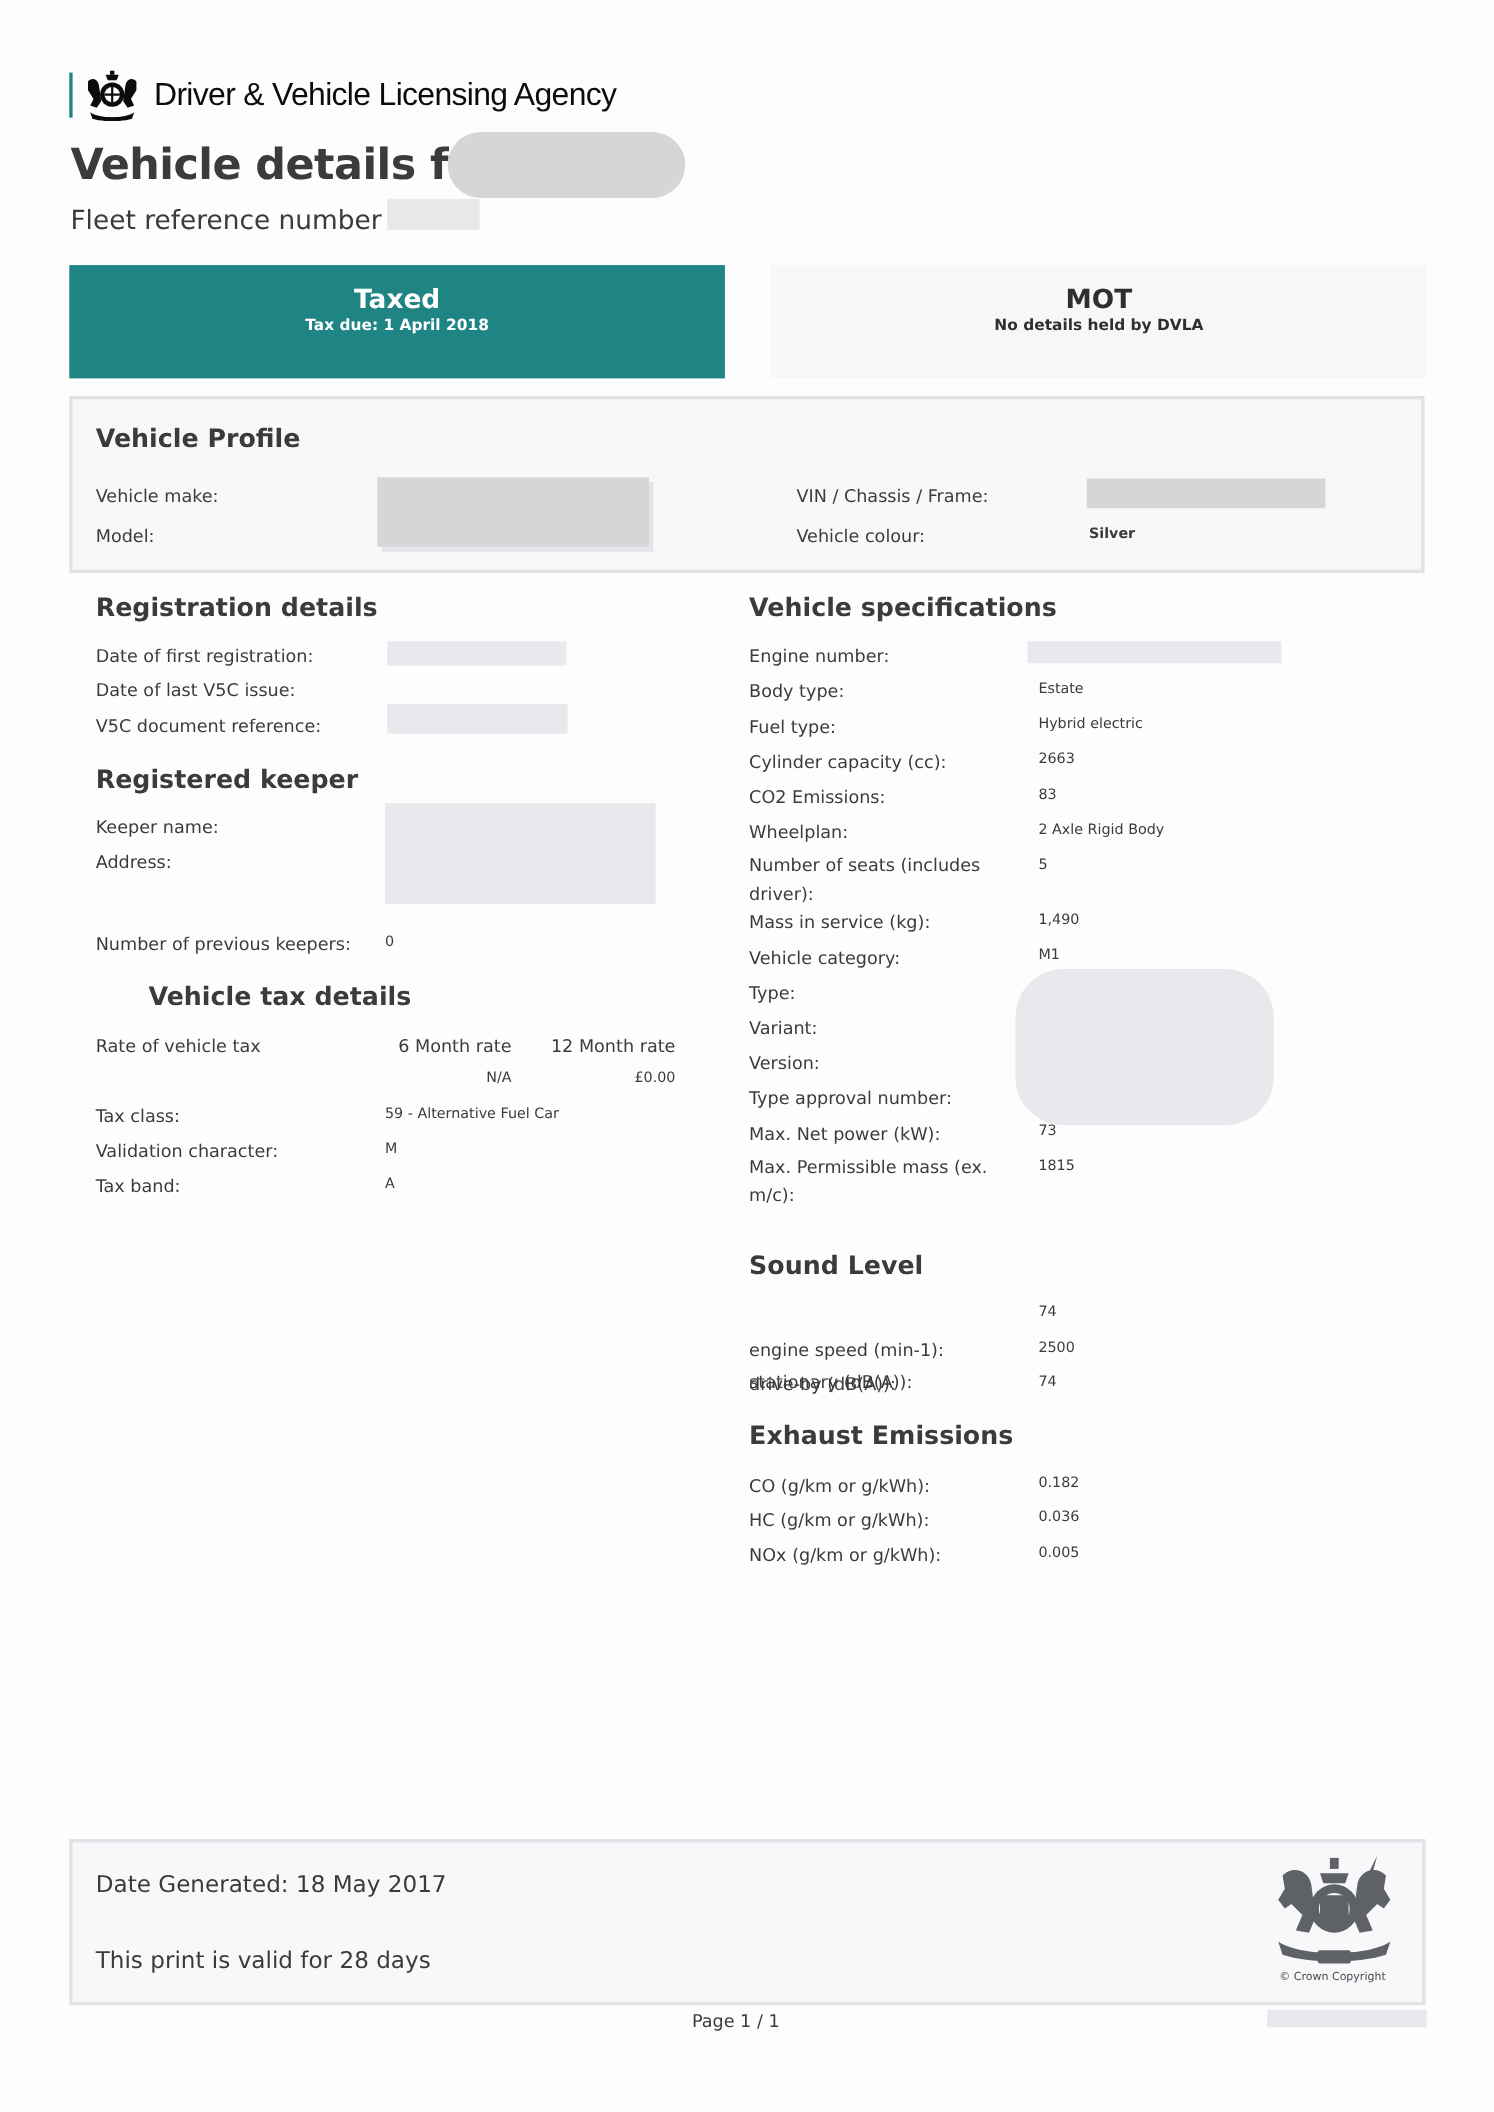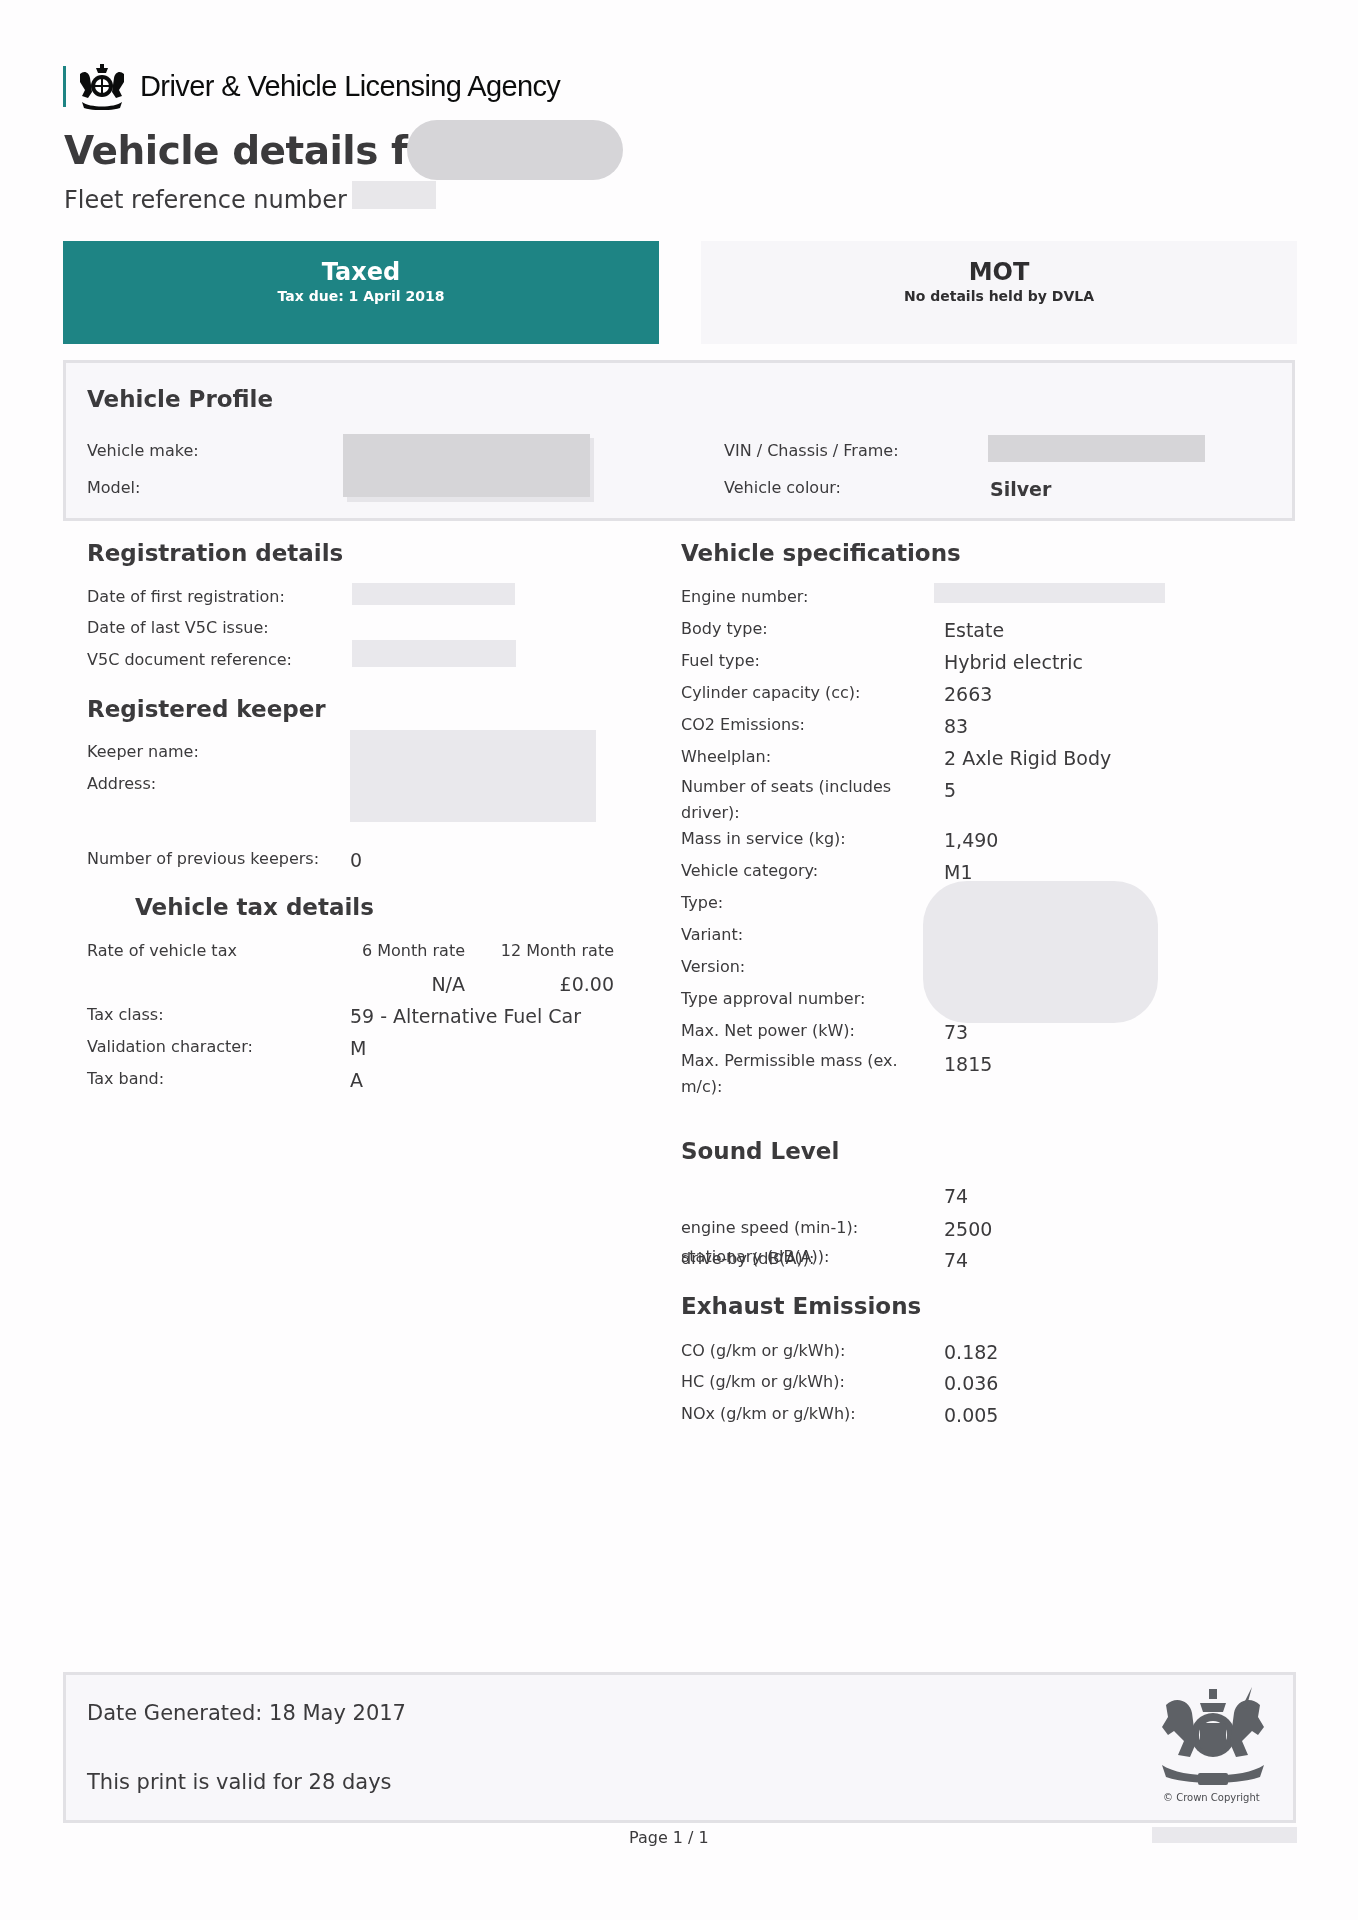--- a/index.html
+++ b/index.html
@@ -19,21 +19,21 @@
 
   .status { top:241px; width:596px; height:103px; text-align:center; box-sizing:border-box; }
   .status-taxed { left:63px; background:#1e8484; color:#fff; }
   .status-mot { left:701px; background:#f7f6f9; color:#2f2e30; }
   .status .h { position:absolute; left:0; right:0; top:17px; font-size:24px; font-weight:bold; }
   .status .s { position:absolute; left:0; right:0; top:47px; font-size:14px; font-weight:bold; }
 
   .profile { left:63px; top:360px; width:1232px; height:161px; background:#f8f7fa; border:3px solid #e2e1e5; box-sizing:border-box; }
   .h2 { font-size:23px; font-weight:bold; color:#3b3a3c; white-space:nowrap; }
   .lbl { font-size:16px; color:#3b3a3c; white-space:nowrap; }
-  .val { font-size:19px; color:#3b3a3c; white-space:nowrap; }
+  .val { font-size:13px; color:#3b3a3c; white-space:nowrap; }
   .lbl.wrap { white-space:normal; width:230px; line-height:26px; }
   .redact { background:#e9e8ec; }
   .redact-dark { background:#d6d5d8; }
 
   .footer { left:63px; top:1672px; width:1233px; height:151px; background:#f8f7fa; border:3px solid #e2e1e5; box-sizing:border-box; }
   .footer-text { font-size:21px; color:#3b3a3c; white-space:nowrap; }
   .copyright { font-size:10px; color:#4a4b4f; white-space:nowrap; }
   .page-num { left:629px; top:1828px; font-size:16px; color:#3b3a3c; white-space:nowrap; }
 </style>
 </head>

